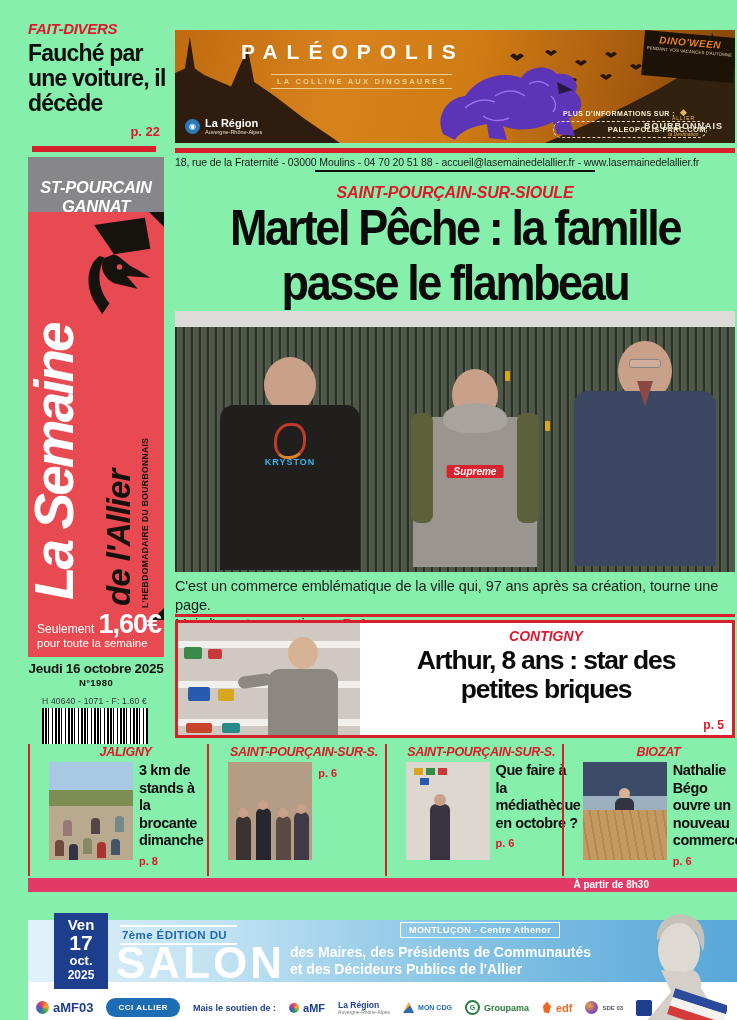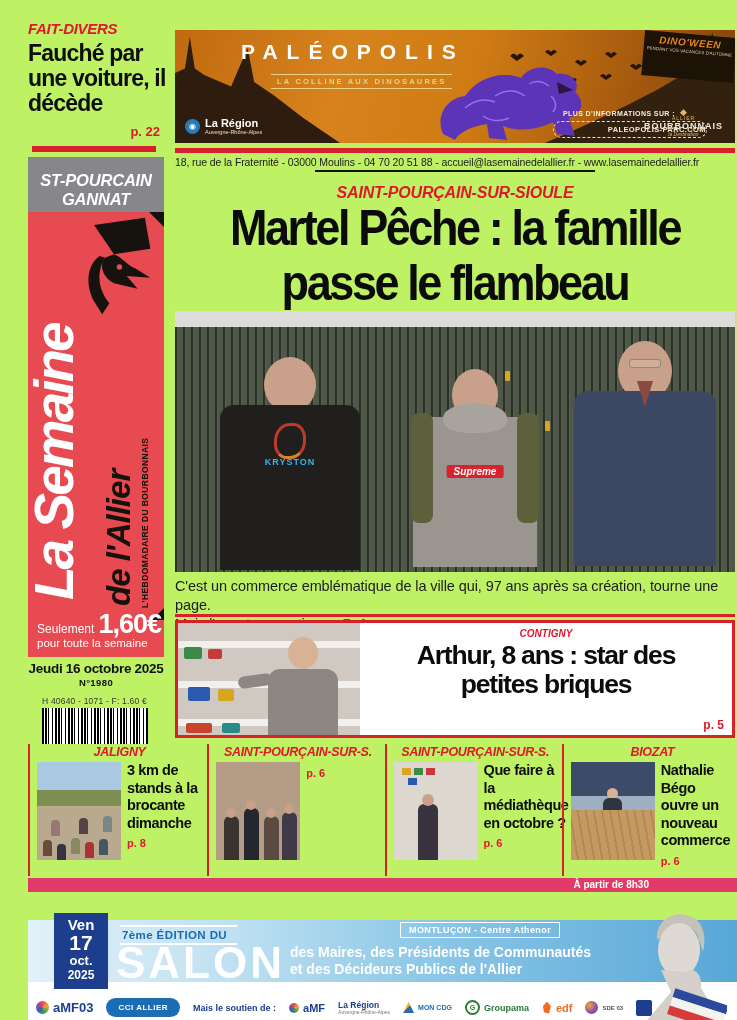--- a/index.html
+++ b/index.html
@@ -1,16 +1,16 @@
 <!DOCTYPE html>
 <html><head>
 <meta charset="utf-8">
 <style>
   html,body{margin:0;padding:0;background:#fff;}
-  .page{position:relative;width:737px;height:1020px;background:#bef264;overflow:hidden;
+  .page{position:relative;width:737px;height:1020px;background:#86efac;overflow:hidden;
         font-family:"Liberation Sans",sans-serif;color:#111;}
   .abs{position:absolute;}
 
   
   .fd{left:28px;top:20px;width:142px;}
   .fd-kicker{font-size:15px;font-style:italic;font-weight:800;color:#e0182d;letter-spacing:-.3px;}
   .fd-head{font-size:23px;line-height:25px;font-weight:800;letter-spacing:-.8px;margin-top:4px;color:#0d0d0d;}
   .fd-page{font-size:13px;font-weight:800;color:#e0182d;text-align:right;padding-right:10px;margin-top:8px;}
   .fd-bar{left:32px;top:146px;width:124px;height:6px;background:#d8202c;}
 
@@ -45,21 +45,21 @@
   .ad-dest .dia{color:#e0b86a;font-size:9px;line-height:6px;}
 
   
   .contact{left:175px;top:148px;width:560px;}
   .contact .line{height:5px;background:#d8202c;}
   .contact .txt{font-size:10.5px;color:#1a1a1a;margin-top:3px;letter-spacing:-.1px;}
   .contact .ul{width:280px;height:2px;background:#111;margin:2px auto 0;}
 
   
   .badge{left:28px;top:157px;width:136px;height:55px;background:#87868b;color:#fff;text-align:center;
-      font-style:italic;font-weight:800;font-size:16.5px;line-height:19px;padding-top:14px;box-sizing:border-box;letter-spacing:-.2px;}
+      font-style:italic;font-weight:800;font-size:16.5px;line-height:19px;padding-top:21px;box-sizing:border-box;letter-spacing:-.2px;}
   .mast{left:28px;top:212px;width:136px;height:445px;background:#e84a52;overflow:hidden;}
   .mast .cornerTR{position:absolute;top:0;right:0;border-left:15px solid transparent;border-top:15px solid #15110d;}
   .mast .cornerBR{position:absolute;top:396px;right:0;border-left:12px solid transparent;border-bottom:12px solid #15110d;}
   .rooster{position:absolute;right:4px;top:4px;}
   .vt{writing-mode:vertical-rl;transform:rotate(180deg);position:absolute;}
   .v1{left:-6px;top:6px;height:382px;color:#fff;font-style:italic;font-weight:800;font-size:55px;letter-spacing:-3px;}
   .v2{left:72px;top:118px;height:276px;color:#15110d;font-style:italic;font-weight:800;font-size:33px;letter-spacing:-1px;}
   .v3{left:112px;top:120px;height:276px;color:#15110d;font-weight:700;font-size:8.5px;letter-spacing:.4px;}
   .price{position:absolute;left:0;right:0;bottom:0;height:52px;color:#fff;padding:4px 9px;box-sizing:border-box;}
   .price .l1{font-size:12px;}
@@ -111,27 +111,27 @@
   .cbox{left:175px;top:620px;width:560px;height:118px;border:3px solid #d8202c;box-sizing:border-box;
       display:flex;background:#fff;}
   .cphoto{width:182px;height:100%;position:relative;overflow:hidden;background:#cfc9c1;flex:none;}
   .shelf{position:absolute;left:0;right:0;height:7px;background:#f2f0ec;}
   .blob{position:absolute;border-radius:2px;}
   .boy{position:absolute;left:86px;top:14px;width:78px;height:98px;}
   .boy .head{width:30px;height:32px;background:#d8b294;}
   .boy .torso{width:70px;height:66px;background:#8d8781;border-radius:12px 12px 0 0;margin:0 auto;}
   .boy .arm{position:absolute;left:-26px;top:38px;width:34px;height:12px;background:#8d8781;border-radius:6px;transform:rotate(-8deg);}
   .ccontent{flex:1;position:relative;text-align:center;padding-top:5px;}
-  .ckicker{color:#e0182d;font-style:italic;font-weight:800;font-size:10px;}
+  .ckicker{color:#e0182d;font-style:italic;font-weight:800;font-size:14px;}
   .chead{font-weight:800;font-size:26.5px;line-height:29px;letter-spacing:-1.2px;color:#0b0b0b;margin-top:2px;}
   .cpage{position:absolute;right:8px;bottom:3px;color:#e0182d;font-weight:800;font-size:12px;}
 
   
   .briefs{left:28px;top:744px;width:709px;height:132px;display:flex;border-left:2px solid #d8202c;}
-  .brief{width:25%;box-sizing:border-box;padding:1px 5px 0 7px;position:relative;}
+  .brief{width:25%;box-sizing:border-box;padding:1px 5px 0 19px;position:relative;}
   .brief + .brief{border-left:2px solid #d8202c;}
   .bkicker{text-align:center;color:#e0182d;font-style:italic;font-weight:800;font-size:12.5px;letter-spacing:-.3px;margin-bottom:3px;white-space:nowrap;}
   .bbody{display:flex;gap:6px;}
   .bphoto{width:84px;height:98px;flex:none;position:relative;overflow:hidden;}
   .btxt{font-weight:800;font-size:14.5px;line-height:17.5px;letter-spacing:-.4px;color:#0d0d0d;}
   .bpage{color:#e0182d;font-weight:800;font-size:11px;margin-top:5px;}
   .ph1{background:linear-gradient(#a9c8e2 0 28px,#7e8e52 28px 44px,#b9a98e 44px);}
   .crowd i{position:absolute;width:9px;height:16px;border-radius:4px 4px 0 0;}
   .ph2{background:#b49c86;}
   .fig{position:absolute;width:15px;height:44px;border-radius:6px 6px 0 0;}

